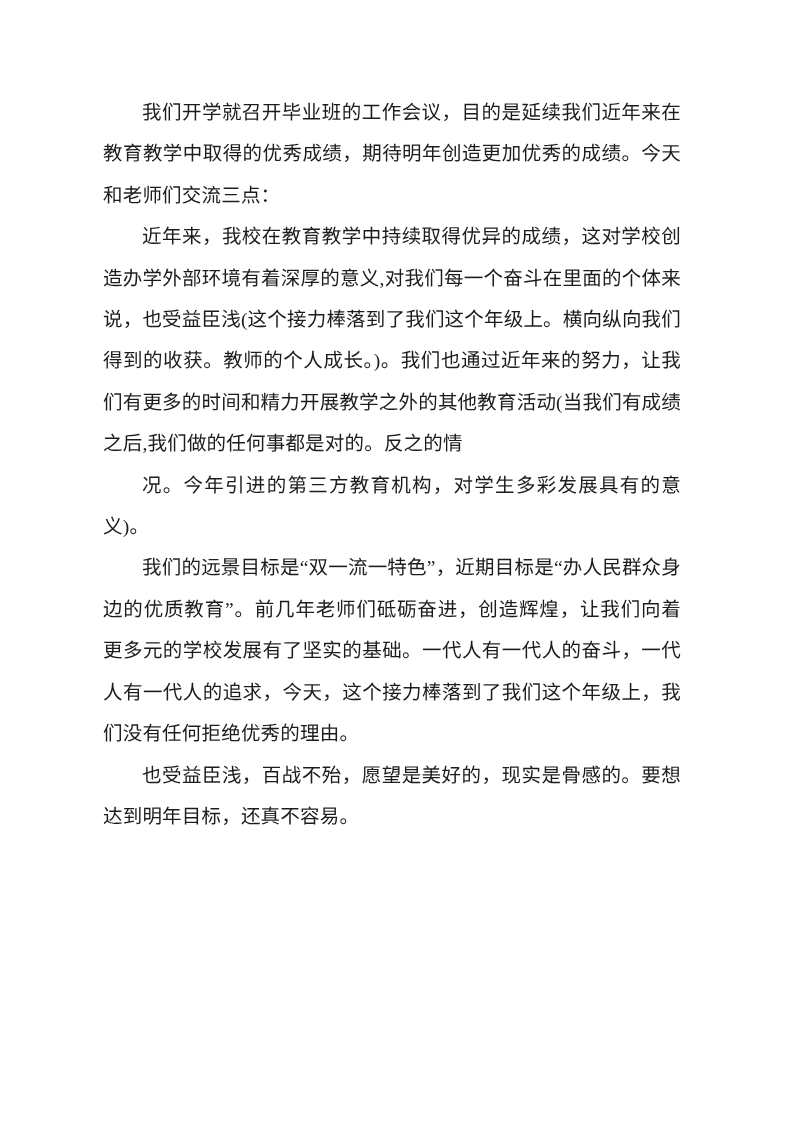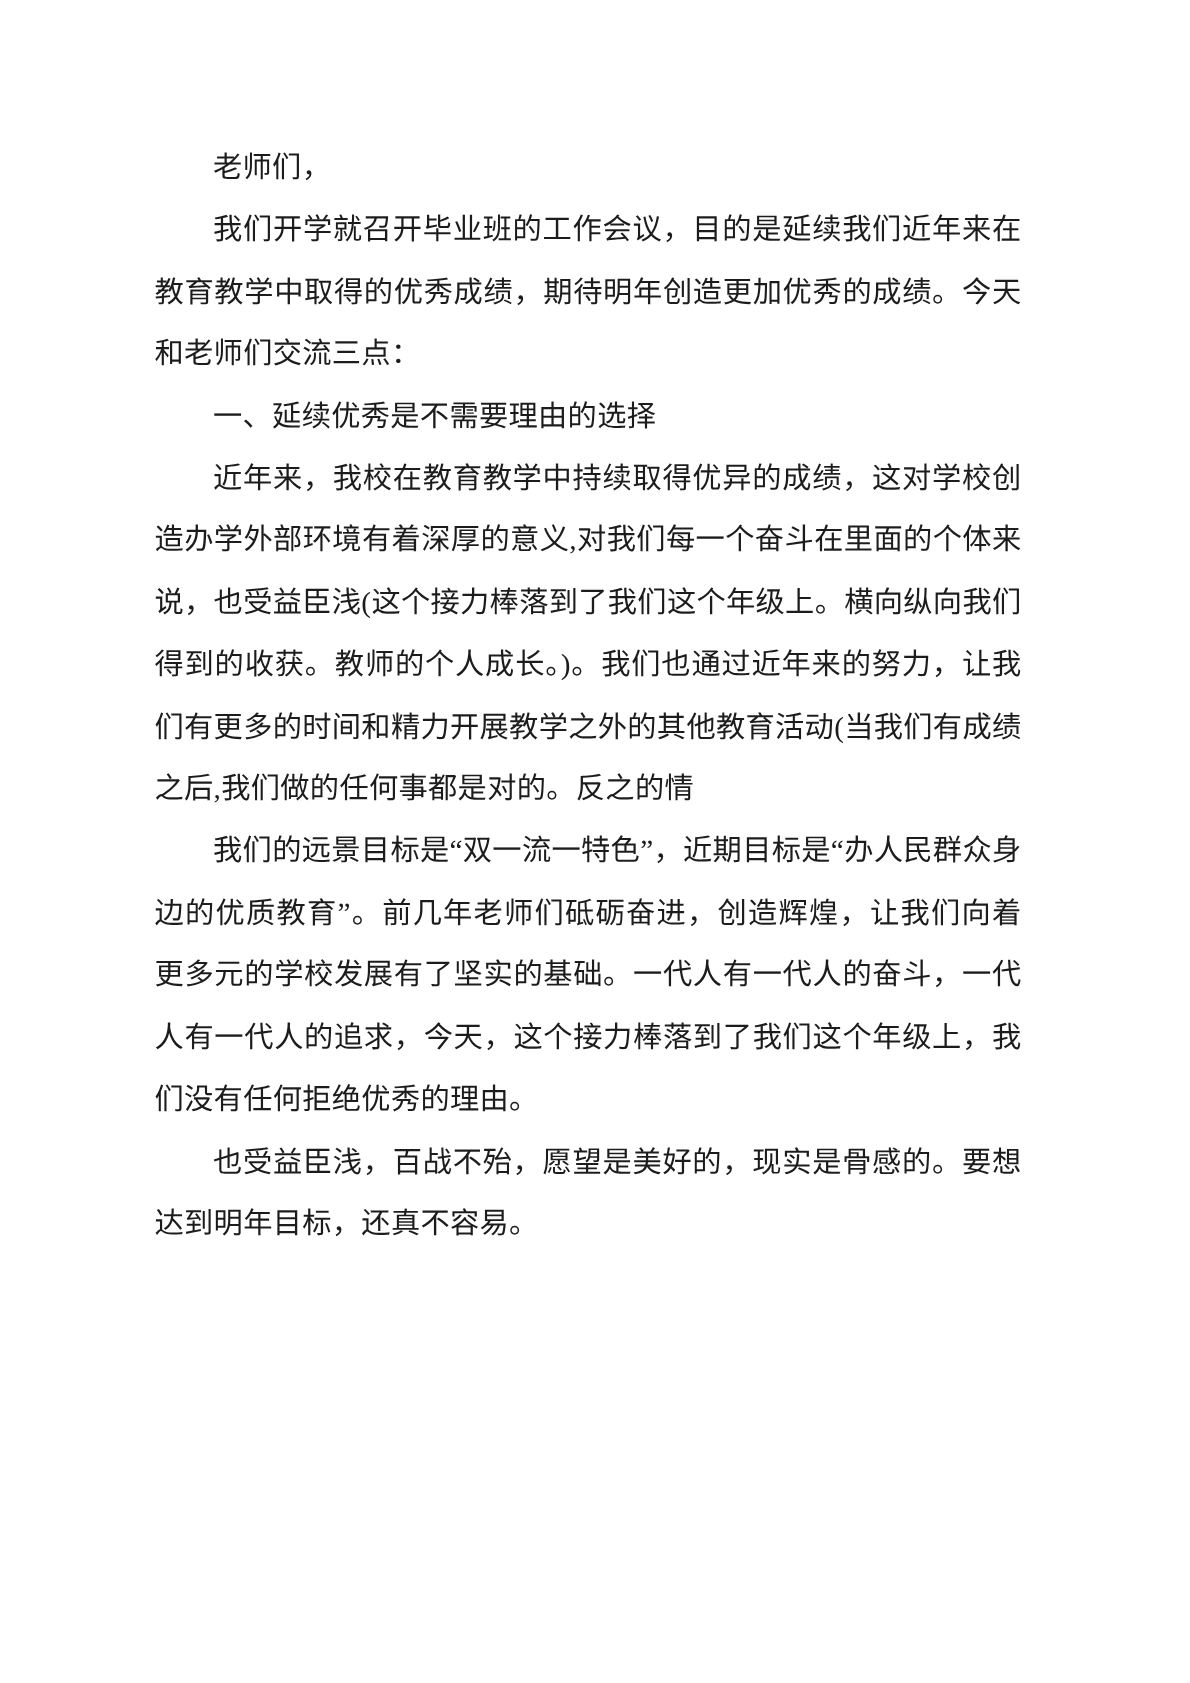--- a/index.html
+++ b/index.html
@@ -31,20 +31,19 @@
     margin: 0;
     padding: 0;
     text-indent: 2em;
   }
 </style>
 </head>
 <body>
 
 <div class="page">
   <div class="doc-body">
-    <p>老师们，</p>
     <p>我们开学就召开毕业班的工作会议，目的是延续我们近年来在教育教学中取得的优秀成绩，期待明年创造更加优秀的成绩。今天和老师们交流三点：</p>
-    <p>一、延续优秀是不需要理由的选择</p>
     <p>近年来，我校在教育教学中持续取得优异的成绩，这对学校创造办学外部环境有着深厚的意义,对我们每一个奋斗在里面的个体来说，也受益臣浅(这个接力棒落到了我们这个年级上。横向纵向我们得到的收获。教师的个人成长。)。我们也通过近年来的努力，让我们有更多的时间和精力开展教学之外的其他教育活动(当我们有成绩之后,我们做的任何事都是对的。反之的情</p>
+    <p>况。今年引进的第三方教育机构，对学生多彩发展具有的意义)。</p>
     <p>我们的远景目标是“双一流一特色”，近期目标是“办人民群众身边的优质教育”。前几年老师们砥砺奋进，创造辉煌，让我们向着更多元的学校发展有了坚实的基础。一代人有一代人的奋斗，一代人有一代人的追求，今天，这个接力棒落到了我们这个年级上，我们没有任何拒绝优秀的理由。</p>
     <p>也受益臣浅，百战不殆，愿望是美好的，现实是骨感的。要想达到明年目标，还真不容易。</p>
   </div>
 </div>
 
 </body></html>

